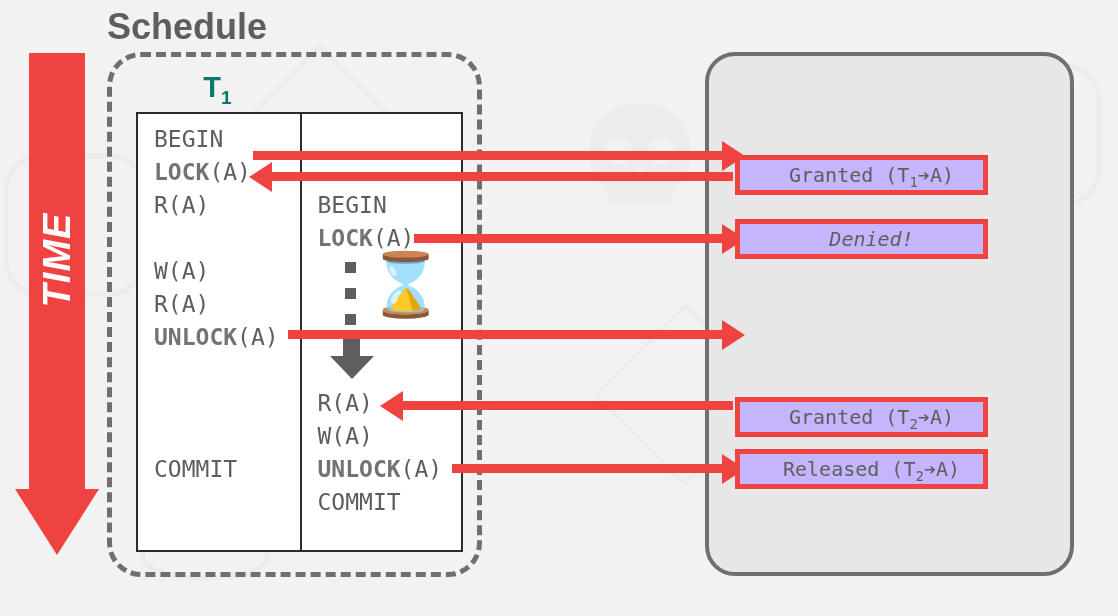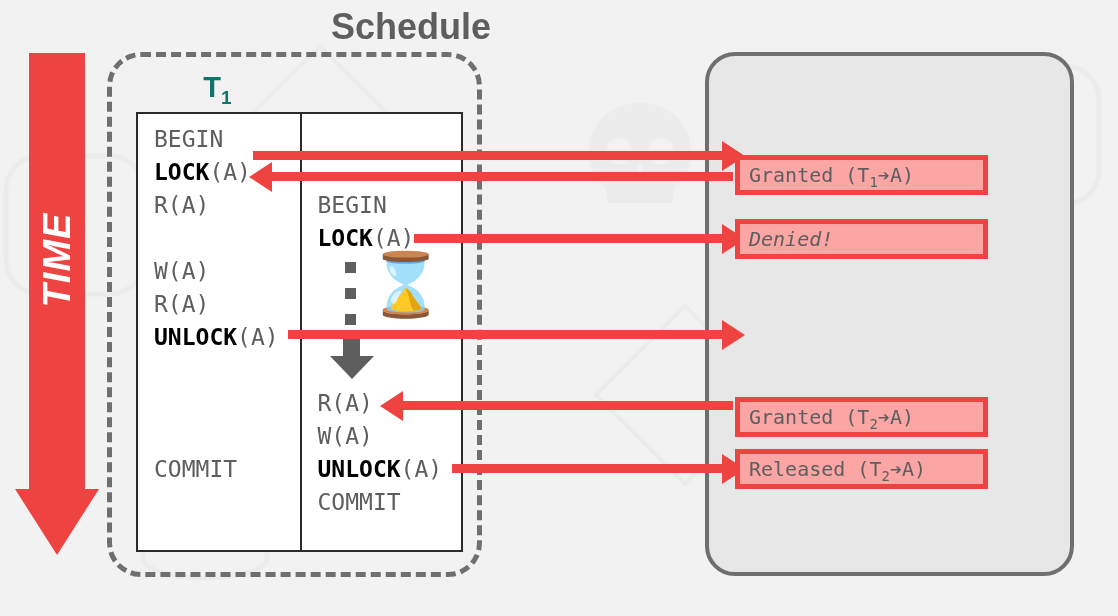--- a/index.html
+++ b/index.html
@@ -71,21 +71,21 @@
 
   
   .section-title {
     position: absolute;
     color: #5e5e5e;
     font-weight: bold;
     font-size: 36px;
     white-space: nowrap;
     line-height: 1;
   }
-  #schedule-title { left: 116px; top: 9px; width: 375px; text-align: right; }
+  #schedule-title { left: 107px; top: 9px; width: 375px; text-align: left; }
   #lockmgr-title  { left: 705px; top: 9px; width: 370px; text-align: center; }
   #lockmgr-title .lock-icon {
     display: inline-block;
     vertical-align: -3px;
     margin-right: 7px;
   }
 
   
   #schedule-box {
     position: absolute;
@@ -119,21 +119,21 @@
 
   .op {
     font-family: "DejaVu Sans Mono", monospace;
     font-size: 23px;
     line-height: 33px;
     color: #5e5e5e;
     white-space: pre;
     height: 33px;
   }
   .op.blank { color: transparent; }
-  .op .kw { color: #000000; font-weight: bold; text-align: right; }
+  .op .kw { color: #737373; font-weight: bold; text-align: right; }
 
   
   .txn-head {
     position: absolute;
     color: #0f766e;
     font-weight: bold;
     font-size: 29px;
     line-height: 1;
   }
   .txn-head sub { font-size: 19px; }
@@ -187,27 +187,28 @@
   }
 
   
   .msg-box {
     position: absolute;
     left: 735px;
     width: 253px;
     height: 40px;
     box-sizing: border-box;
     border: 5px solid #ee4340;
-    background: #fca5a5;
+    background: #c4b5fd;
     color: #5e5e5e;
     font-family: "DejaVu Sans Mono", monospace;
     font-size: 20px;
     line-height: 30px;
-    padding-left: 9px;
+    padding-left: 20px;
     white-space: nowrap;
+    text-align: center;
   }
   .msg-box sub { font-size: 14px; }
   .msg-box.denied { font-style: italic; }
 
   
   .arrow {
     position: absolute;
     height: 9px;
     background: #ee4340;
   }

